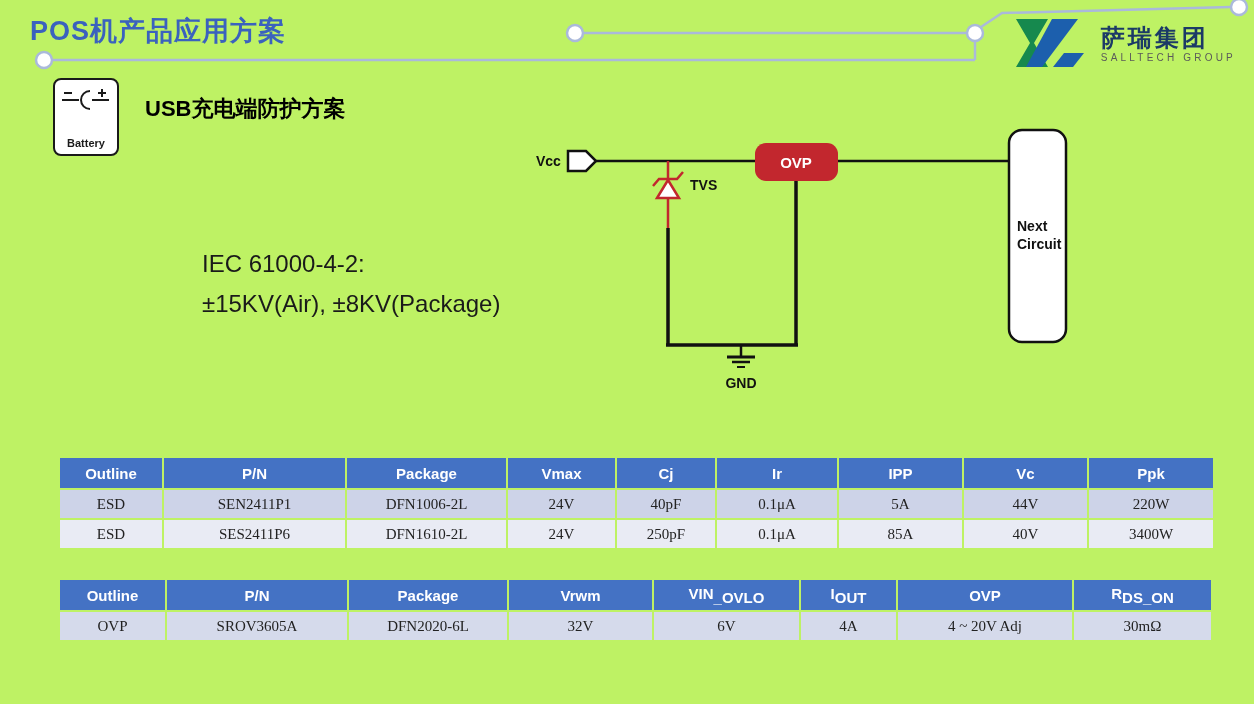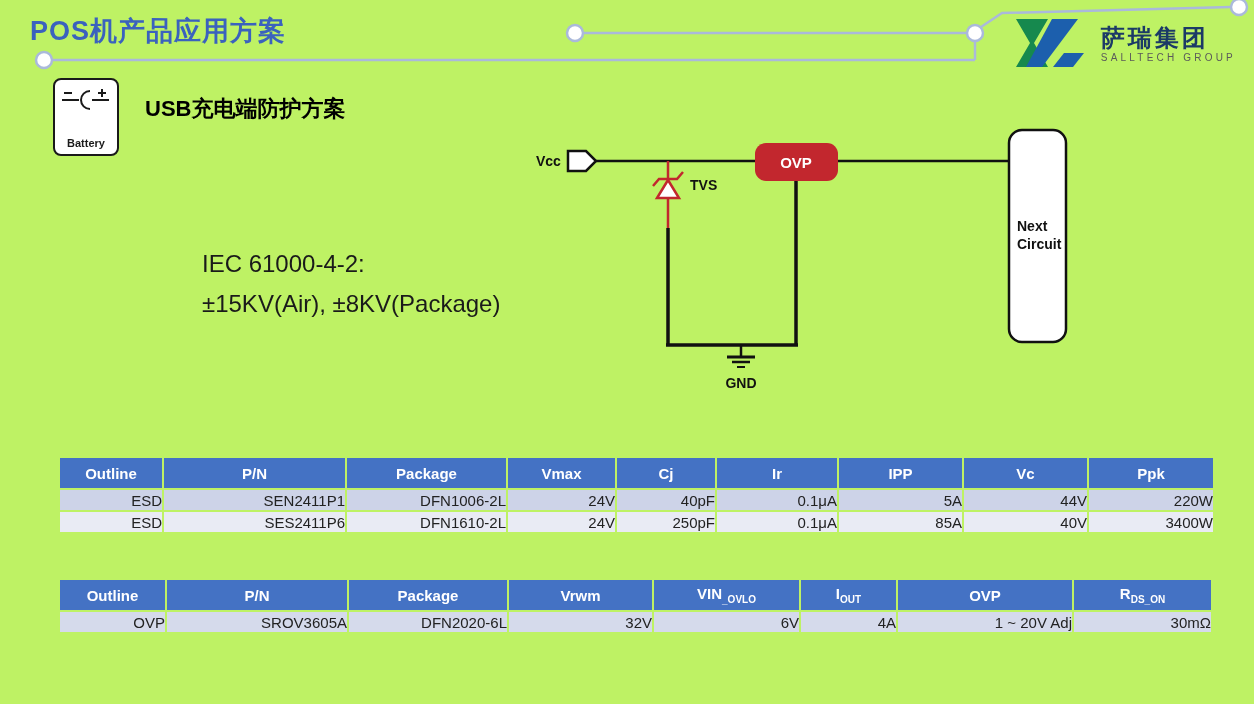--- a/index.html
+++ b/index.html
@@ -37,22 +37,22 @@
   .wire-thick{stroke:#111;stroke-width:3.5;fill:none;}
   .red-wire{stroke:var(--circuit-red);stroke-width:2.5;fill:none;}
   .circ-label{font-family:"Liberation Sans",sans-serif;font-weight:bold;font-size:14px;fill:#111;}
   .deco{stroke:var(--deco-line);stroke-width:2.5;fill:none;}
   .deco-dot{stroke:var(--deco-line);stroke-width:2.5;fill:#fff;}
 
   table{position:absolute;left:58px;width:1139px;border-collapse:separate;border-spacing:2px;
     table-layout:fixed;font-size:15px;}
   th{background:var(--table-header-blue);color:#fff;font-weight:bold;height:30px;
     text-align:center;vertical-align:middle;font-size:15px;}
-  td{height:20px;text-align:right;vertical-align:middle;color:#222;}
-  sub{font-size:10px;text-align:right;}
+  td{height:28px;text-align:center;vertical-align:middle;color:#222;font-family:Liberation Serif, serif;}
+  sub{font-size:15px;text-align:right;}
   .t1{top:456px;}
   .t2{top:578px;}
   .t1 tbody tr:nth-child(1) td{background:var(--row-dark);}
   .t1 tbody tr:nth-child(2) td{background:var(--row-light);}
   .t2 tbody tr td{background:var(--row-t2);}
 </style>
 </head>
 <body>
 
 <div class="slide">
@@ -216,19 +216,19 @@
         </tr>
       </thead>
       <tbody>
         <tr>
           <td>OVP</td>
           <td>SROV3605A</td>
           <td>DFN2020-6L</td>
           <td>32V</td>
           <td>6V</td>
           <td>4A</td>
-          <td>1 ~ 20V Adj</td>
+          <td>4 ~ 20V Adj</td>
           <td>30mΩ</td>
         </tr>
       </tbody>
     </table>
 
 </div>
 
 </body></html>

